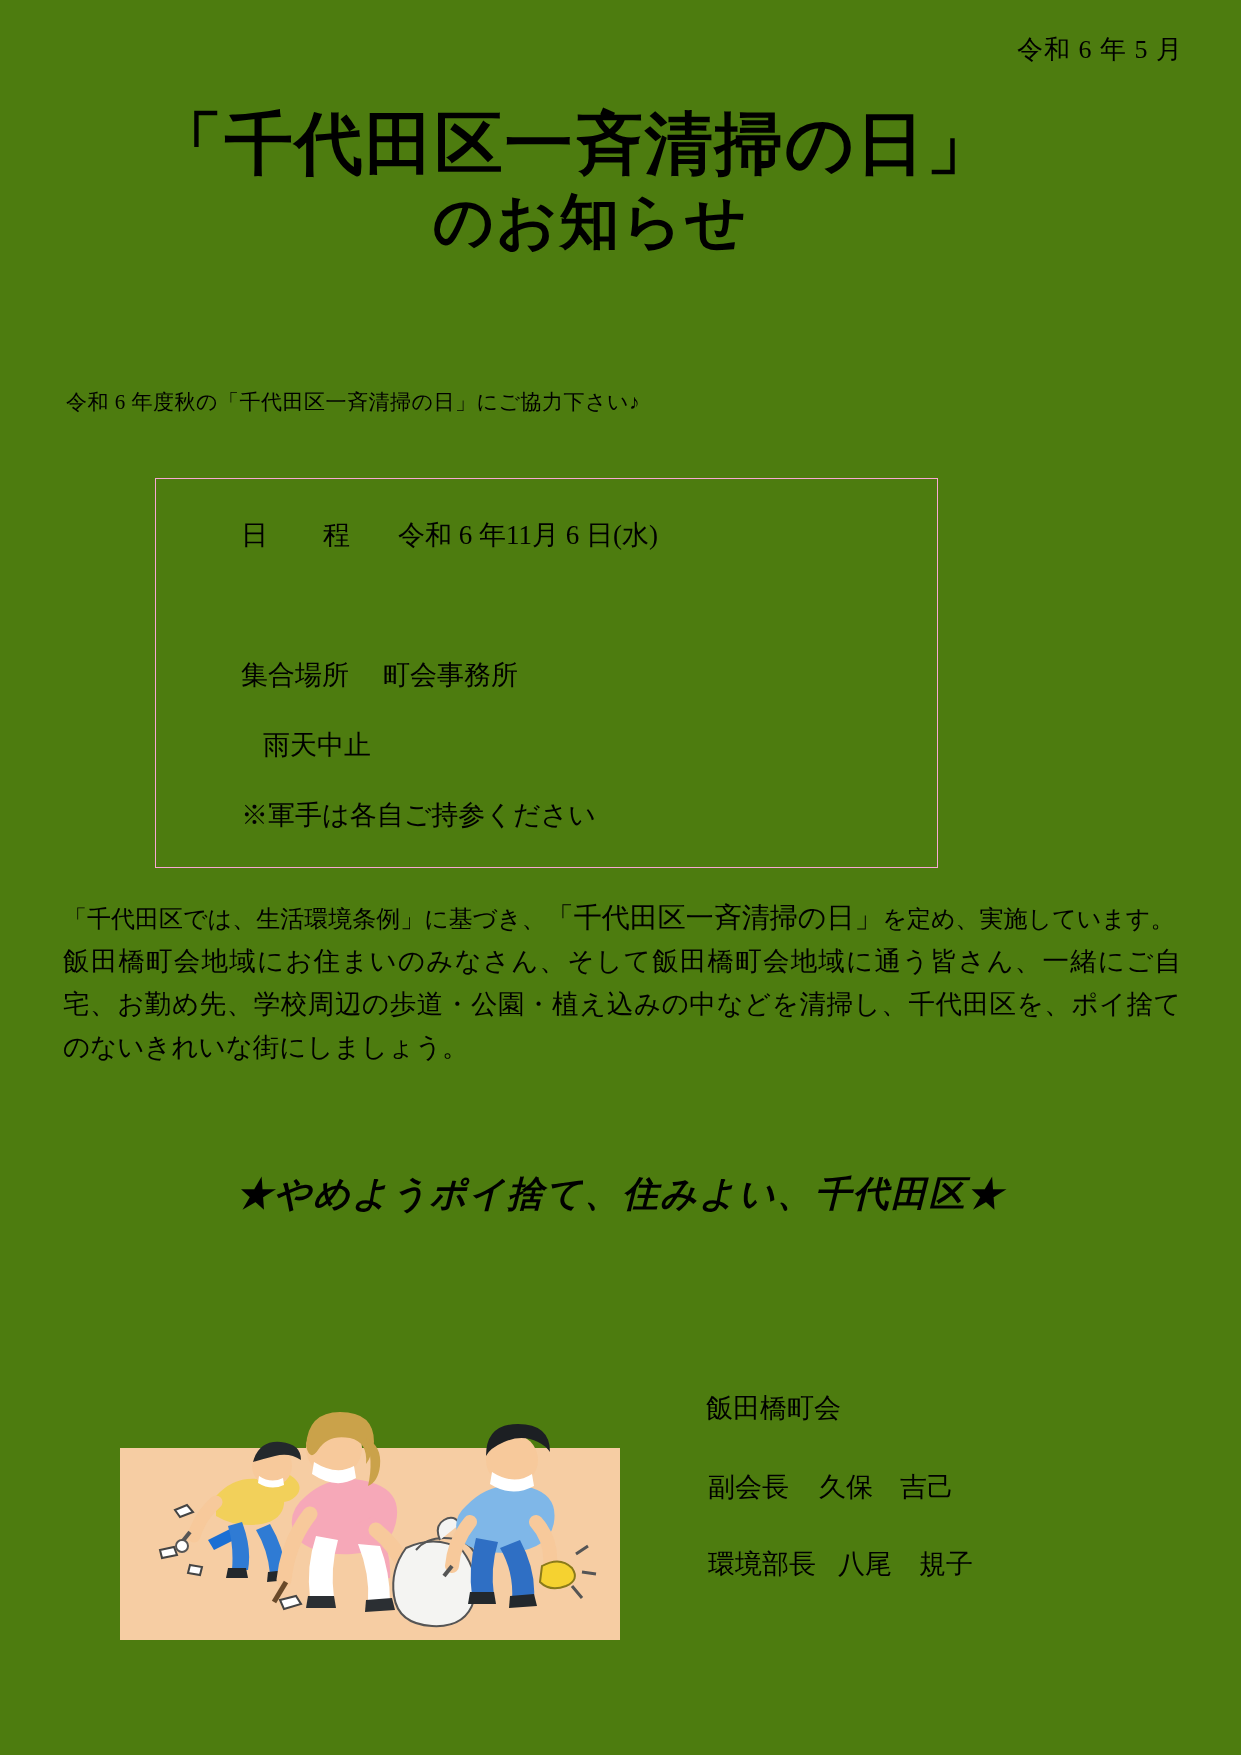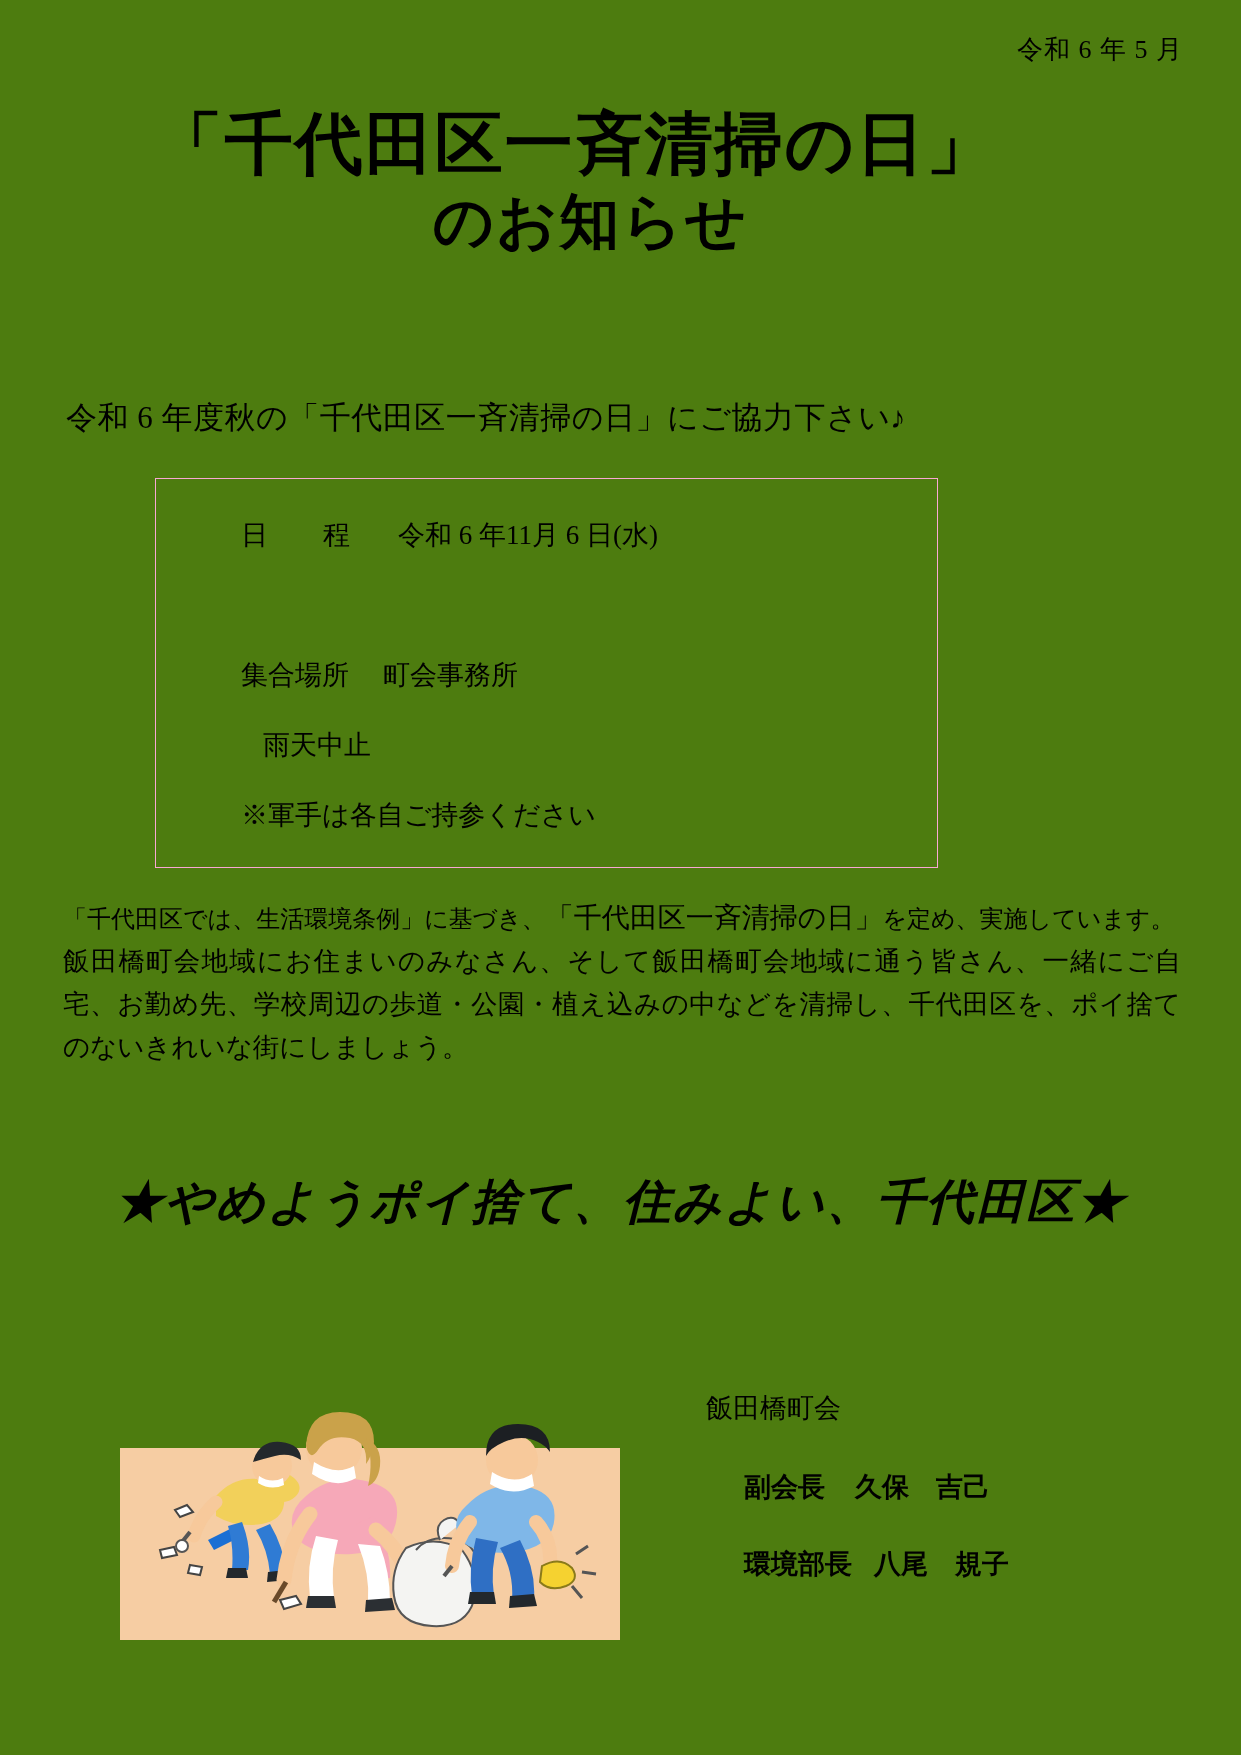--- a/index.html
+++ b/index.html
@@ -51,23 +51,23 @@
     font-weight: bold;
     letter-spacing: 2px;
     line-height: 1.3;
     margin-left: -60px;
     white-space: nowrap;
   }
 
   
   .subtitle {
     position: absolute;
-    top: 397px;
+    top: 388px;
     left: 66px;
-    font-size: 31px;
+    font-size: 21px;
     letter-spacing: 0.5px;
     white-space: nowrap;
   }
 
   
   .info-box {
     position: absolute;
     top: 478px;
     left: 155px;
     width: 783px;
@@ -117,21 +117,21 @@
   .small-inline { font-size: 24px; }
   .big-inline { font-size: 28px; }
 
   
   .slogan {
     position: absolute;
     top: 1170px;
     left: 0;
     width: 1241px;
     text-align: center;
-    font-size: 48px;
+    font-size: 36px;
     font-weight: bold;
     font-style: italic;
     letter-spacing: 2px;
     font-family: "Liberation Serif", "DejaVu Serif", serif;
     white-space: nowrap;
   }
 
   
   .illo {
     position: absolute;
@@ -155,24 +155,23 @@
     left: 660px;
     top: 1395px;
     font-size: 27px;
     line-height: 1;
   }
   .signature .org {
     margin-bottom: 52px;
     margin-left: 46px;
   }
   .signature .row {
-    margin-left: 84px;
+    margin-left: 48px;
     margin-bottom: 50px;
     white-space: nowrap;
-    font-weight: bold;
   }
   .signature .role { display: inline-block; }
   .signature .nm { display: inline-block; }
   .gap-sig { display: inline-block; width: 30px; }
   .gap-sig2 { display: inline-block; width: 22px; }
 </style>
 </head>
 <body>
 
 <div class="page">

